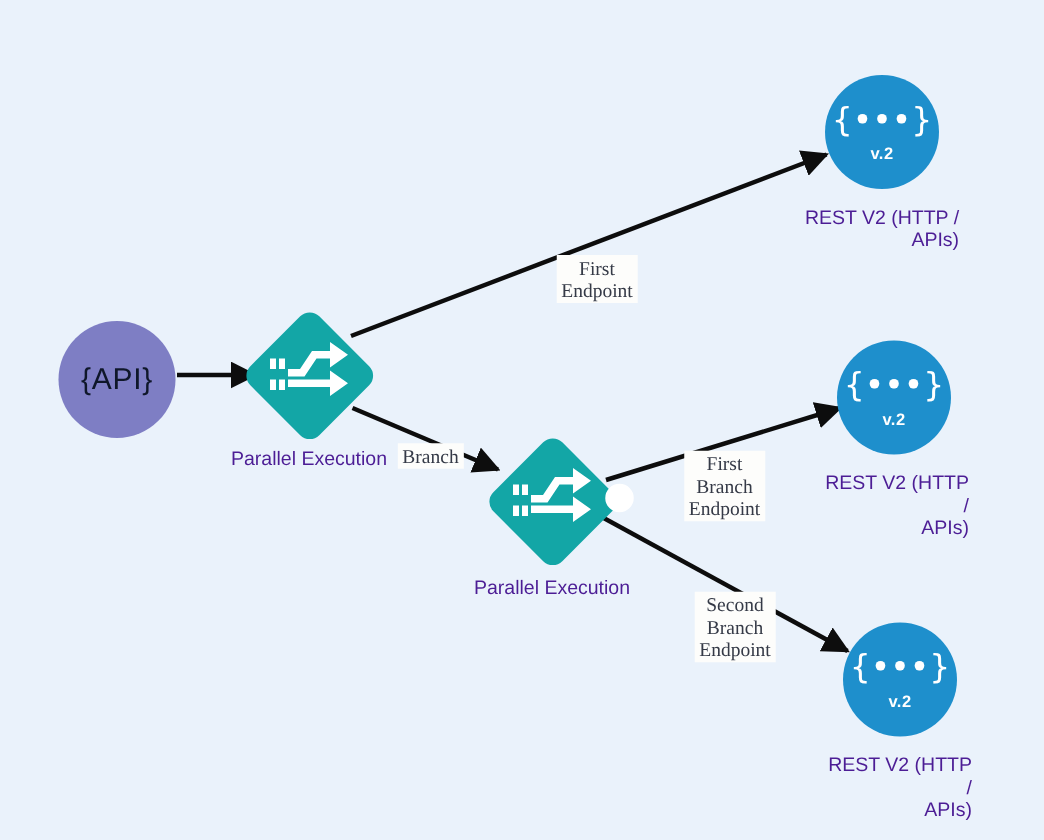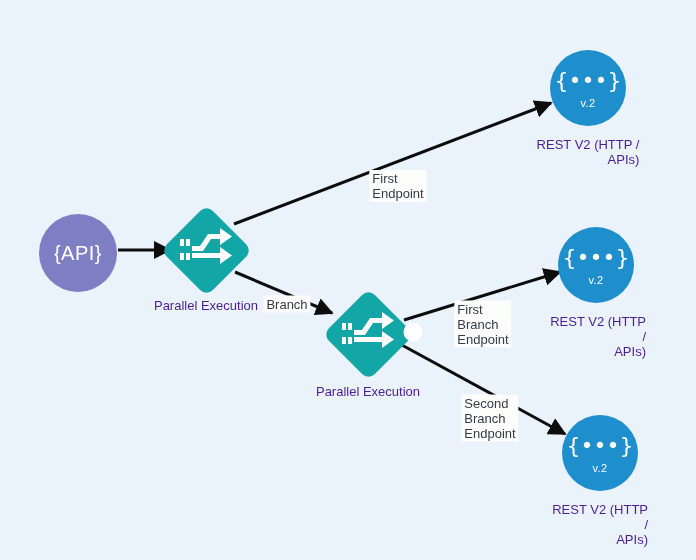--- a/index.html
+++ b/index.html
@@ -40,21 +40,21 @@
     border-radius: 50%;
     display: flex;
     flex-direction: column;
     align-items: center;
     justify-content: center;
   }
   .api-node {
     width: 78px;
     height: 78px;
     background: #7e7ec4;
-    color: #ffffff;
+    color: #0f172a;
   }
   .api-node .api-text {
     font-size: 20px;
     letter-spacing: 0.5px;
     font-family: "Liberation Sans", sans-serif;
   }
   .rest-node {
     width: 76px;
     height: 76px;
     background: #1e8fcc;
@@ -62,21 +62,21 @@
   }
   .rest-glyph {
     font-size: 22px;
     line-height: 1;
     letter-spacing: 0px;
     font-family: "DejaVu Sans", sans-serif;
     margin-top: 2px;
   }
   .rest-ver {
     font-size: 11px;
-    font-weight: normal;
+    font-weight: bold;
     margin-top: 5px;
     letter-spacing: 0.3px;
   }
 
   
   .diamond-wrap {
     position: absolute;
     transform: translate(-50%, -50%);
     width: 92px;
     height: 92px;
@@ -122,23 +122,24 @@
     white-space: pre-line;
     font-family: Liberation Sans, sans-serif;
   }
   .edge-label {
     position: absolute;
     transform: translate(-50%, -50%);
     background: #fdfdfb;
     color: #353a47;
     font-size: 13px;
     line-height: 15px;
+    text-align: center;
     padding: 1px 3px;
     white-space: pre-line;
-    font-family: Liberation Sans, sans-serif;
+    font-family: Liberation Serif, serif;
   }
 </style>
 </head>
 <body>
 
 <div id="canvas">
 
   <svg id="edges" viewBox="0 0 696 560" xmlns="http://www.w3.org/2000/svg">
     <defs>
       <marker id="arrow" viewBox="0 0 10 10" refX="9" refY="5" markerWidth="6" markerHeight="6" orient="auto-start-reverse">

